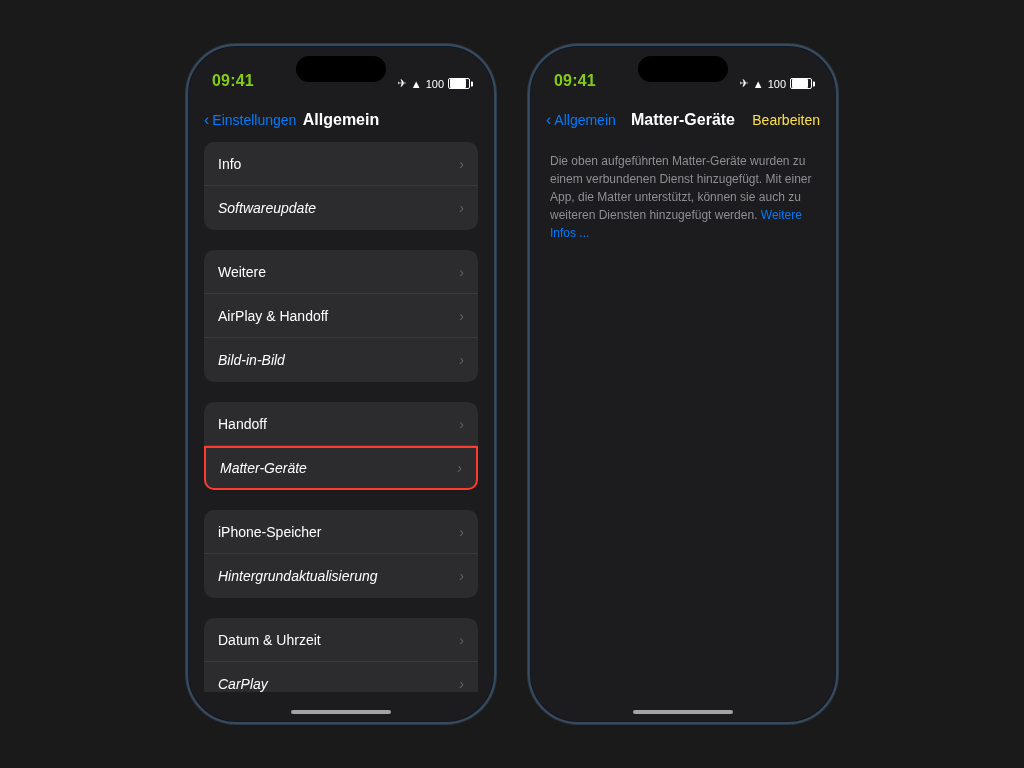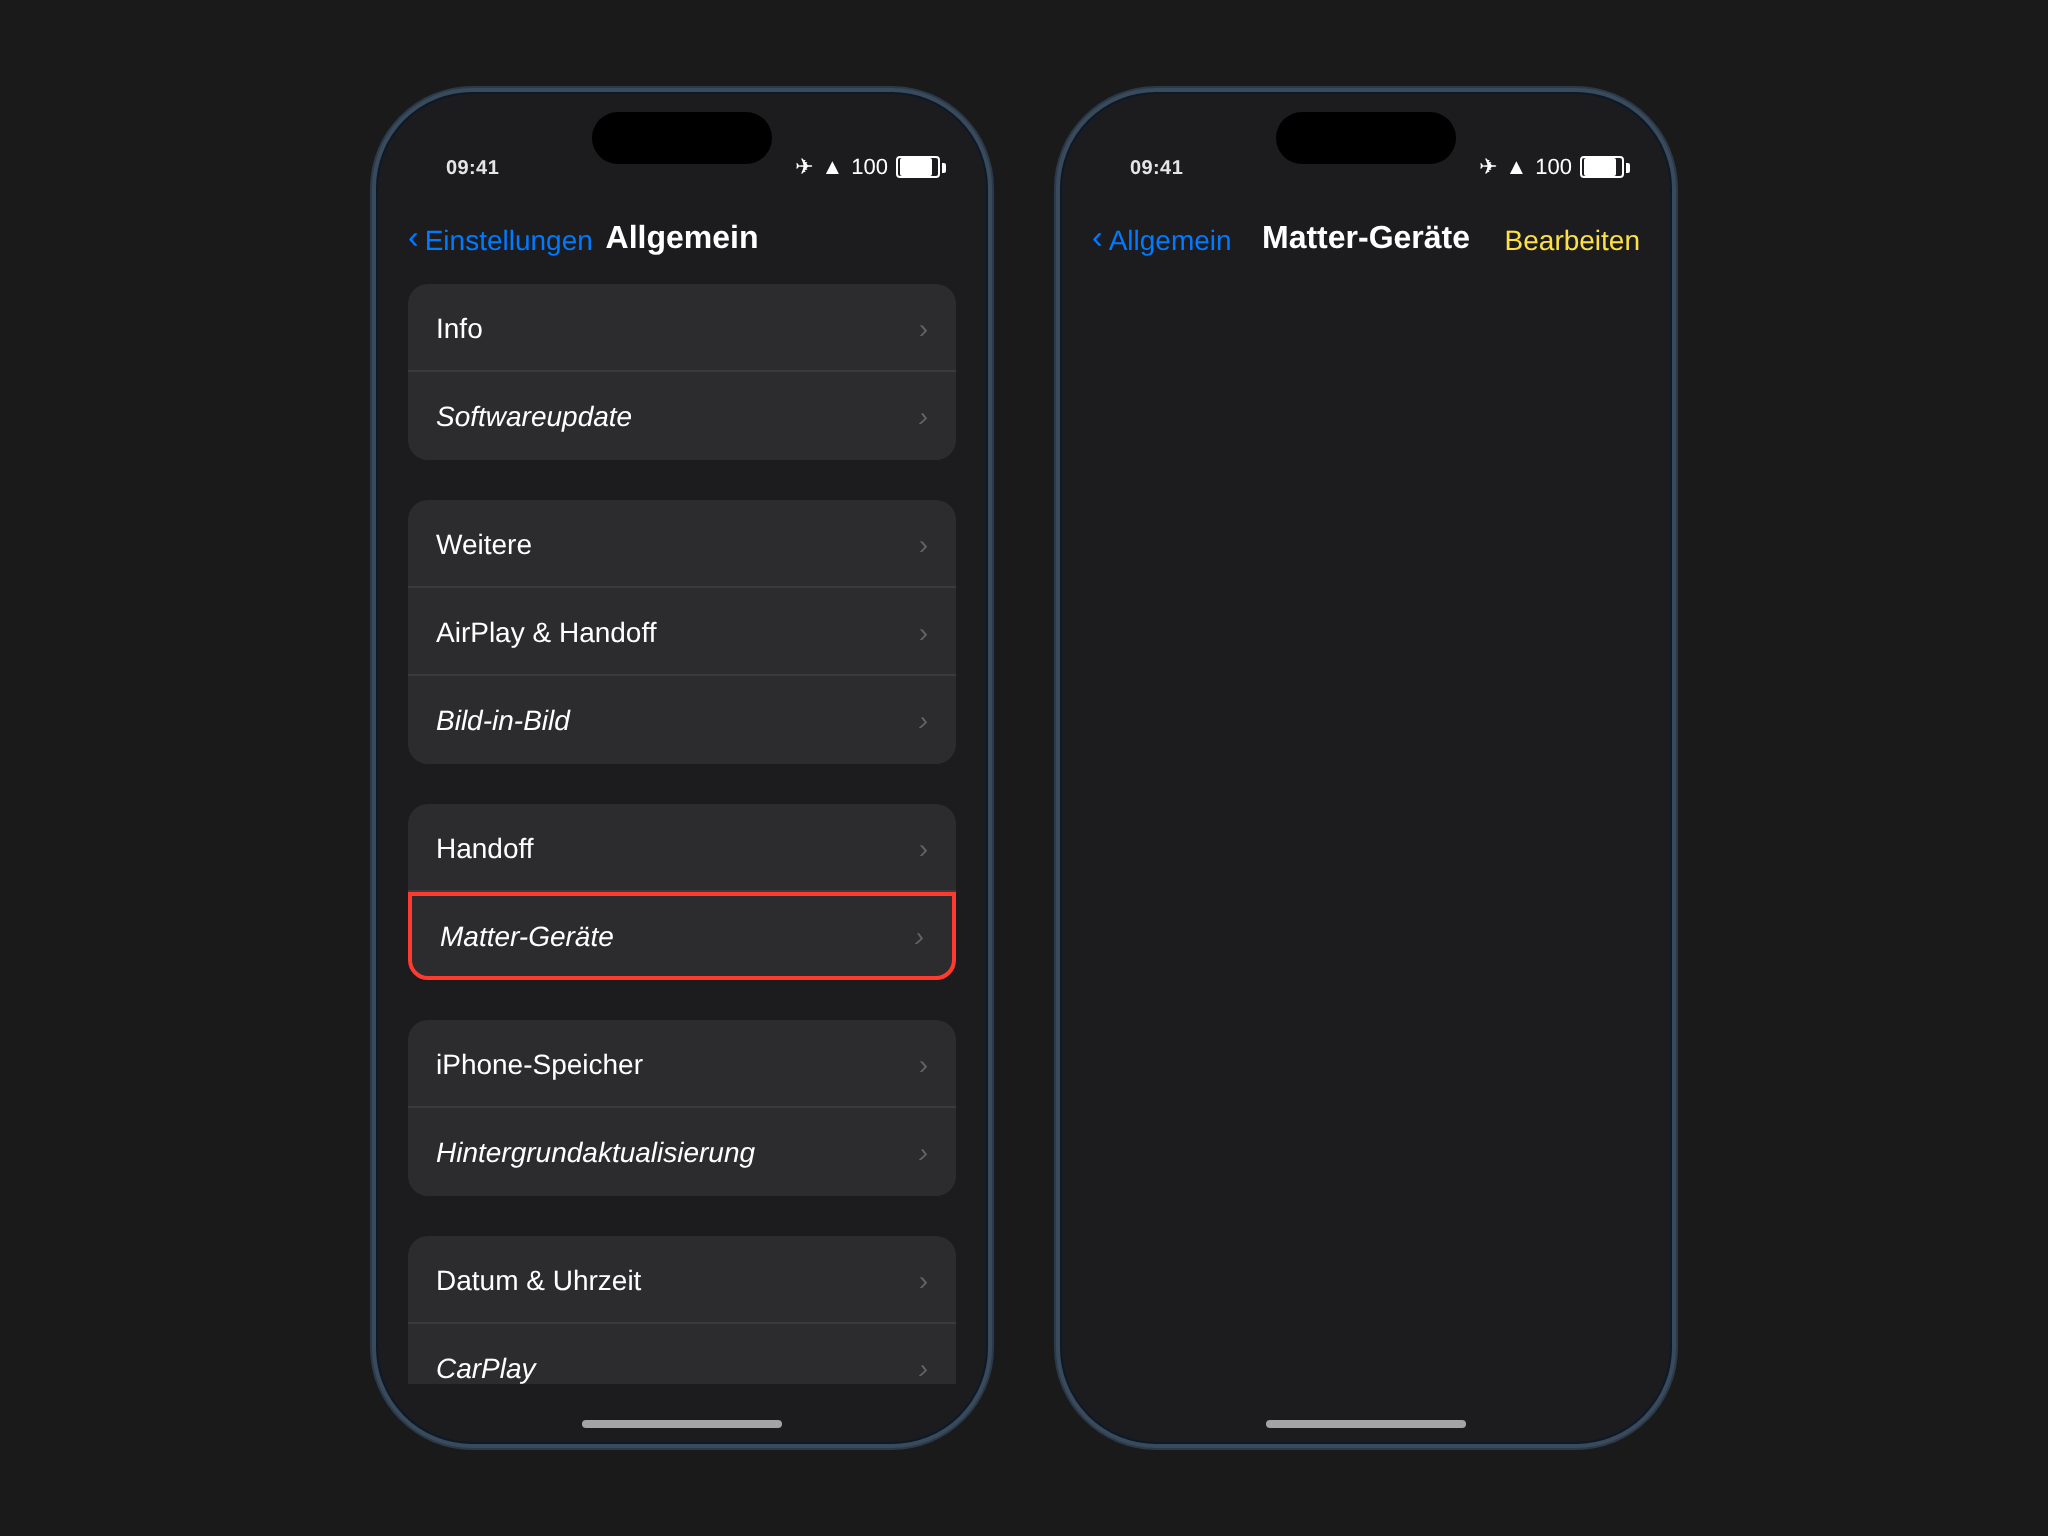--- a/index.html
+++ b/index.html
@@ -46,25 +46,24 @@
       right: 0;
       height: 52px;
       display: flex;
       align-items: flex-end;
       justify-content: space-between;
       padding: 0 24px 8px;
       z-index: 5;
     }
 
     .status-time {
-      font-size: 10px;
+      font-size: 16px;
       font-weight: 600;
-      color: #e5e5e5;
+      color: #84cc16;
       letter-spacing: 0.2px;
-      margin-left: 11px;
     }
 
     .status-icons {
       display: flex;
       align-items: center;
       gap: 4px;
     }
 
     .status-icons span {
       color: #fff;
@@ -348,15 +347,21 @@
 
   <div class="nav-bar">
     <div class="nav-back">
       <span class="chevron">‹</span>
       <span>Allgemein</span>
     </div>
     <span class="nav-title">Matter-Geräte</span>
     <span class="nav-action">Bearbeiten</span>
   </div>
 
+  <div class="phone-content">
+    <p class="info-text">
+      <span>Die oben aufgeführten Matter-Geräte wurden zu einem verbundenen Dienst hinzugefügt. Mit einer App, die Matter unterstützt, können sie auch zu weiteren Diensten hinzugefügt werden.</span>
+      <span class="link">Weitere Infos ...</span>
+    </p>
+  </div>
 
   <div class="home-indicator"></div>
 </div>
 
 </body></html>

